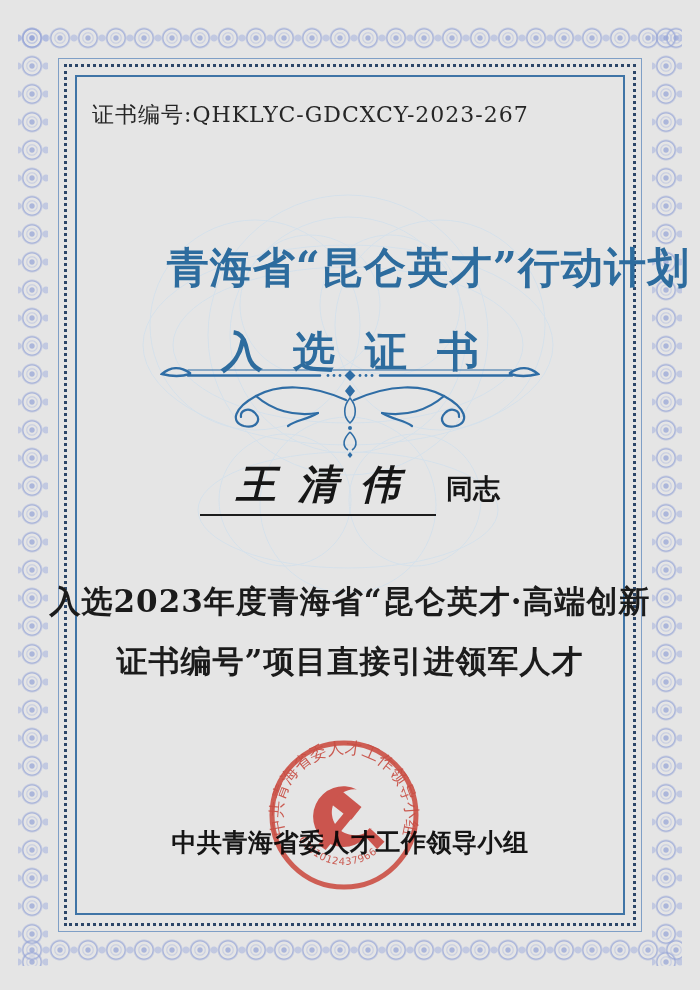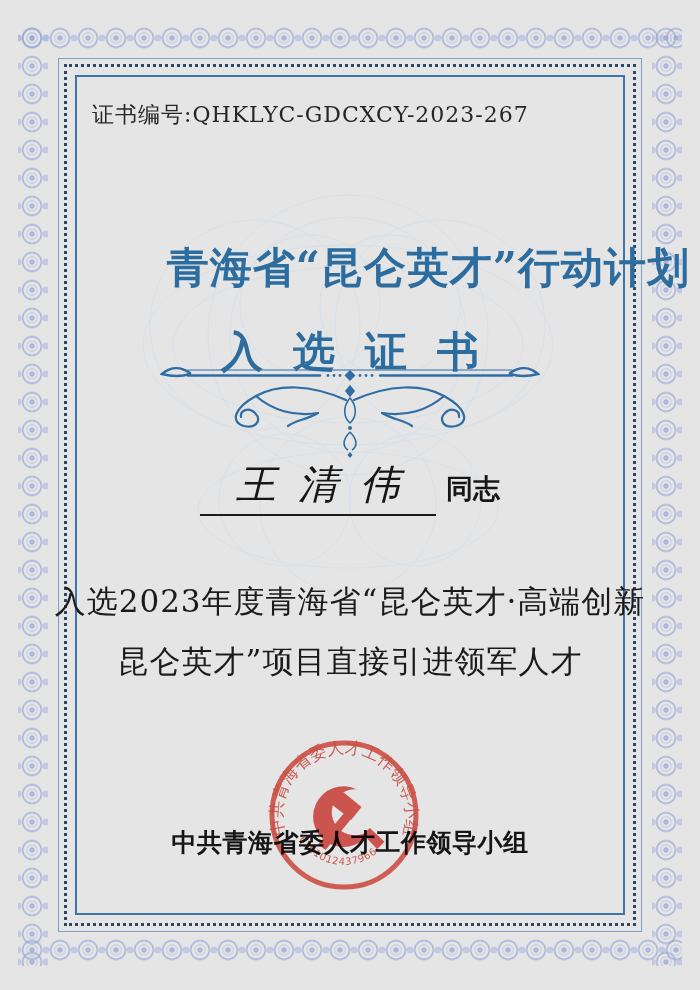--- a/index.html
+++ b/index.html
@@ -50,29 +50,29 @@
     text-align:center;font-size:42px;font-weight:700;color:#2d6c9e;
     letter-spacing:30px;text-indent:30px;
   }
   .divider{position:absolute;left:50%;top:360px;transform:translateX(-50%);}
 
   .name-row{
     position:absolute;left:0;right:0;top:462px;
     display:flex;justify-content:center;align-items:baseline;
   }
   .name{
-    font-size:40px;font-style:italic;font-weight:400;color:#161616;
+    font-size:40px;font-style:italic;font-weight:700;color:#161616;
     letter-spacing:22px;text-indent:22px;
     border-bottom:2.5px solid #1c1c1c;padding:0 14px 8px 14px;line-height:1.1;
   }
   .honorific{font-size:27px;font-weight:700;color:#161616;margin-left:10px;}
 
   .body-text{
     position:absolute;left:0;right:0;top:572px;margin:0;
-    text-align:center;font-size:31px;font-weight:400;color:#1b1b1b;
+    text-align:center;font-size:31px;font-weight:700;color:#1b1b1b;
     line-height:1.93;letter-spacing:1px;
   }
 
   .issuer{
     position:absolute;left:0;right:0;top:826px;margin:0;
     text-align:center;font-size:25px;font-weight:700;color:#151515;
     letter-spacing:0.5px;
   }
 
   .seal{
@@ -152,21 +152,21 @@
     </g>
   </svg>
 
   <div class="name-row">
     <span class="name">王清伟</span>
     <span class="honorific">同志</span>
   </div>
 
   <p class="body-text">
     <span>入选2023年度青海省“昆仑英才·高端创新</span><br>
-    <span>昆仑英才”项目直接引进领军人才</span>
+    <span>证书编号”项目直接引进领军人才</span>
   </p>
 
   <p class="issuer">中共青海省委人才工作领导小组</p>
 
   <svg class="seal" viewBox="0 0 160 160" aria-hidden="true">
     <circle cx="80" cy="80" r="72" fill="none" stroke="#e0493d" stroke-width="5" opacity="0.9"></circle>
     <defs>
       <path id="arcTop" d="M 21.7 101.2 A 62 62 0 1 1 138.3 101.2" fill="none"></path>
       <path id="arcBot" d="M 35 104 A 52 52 0 0 0 125 104" fill="none"></path>
     </defs>

